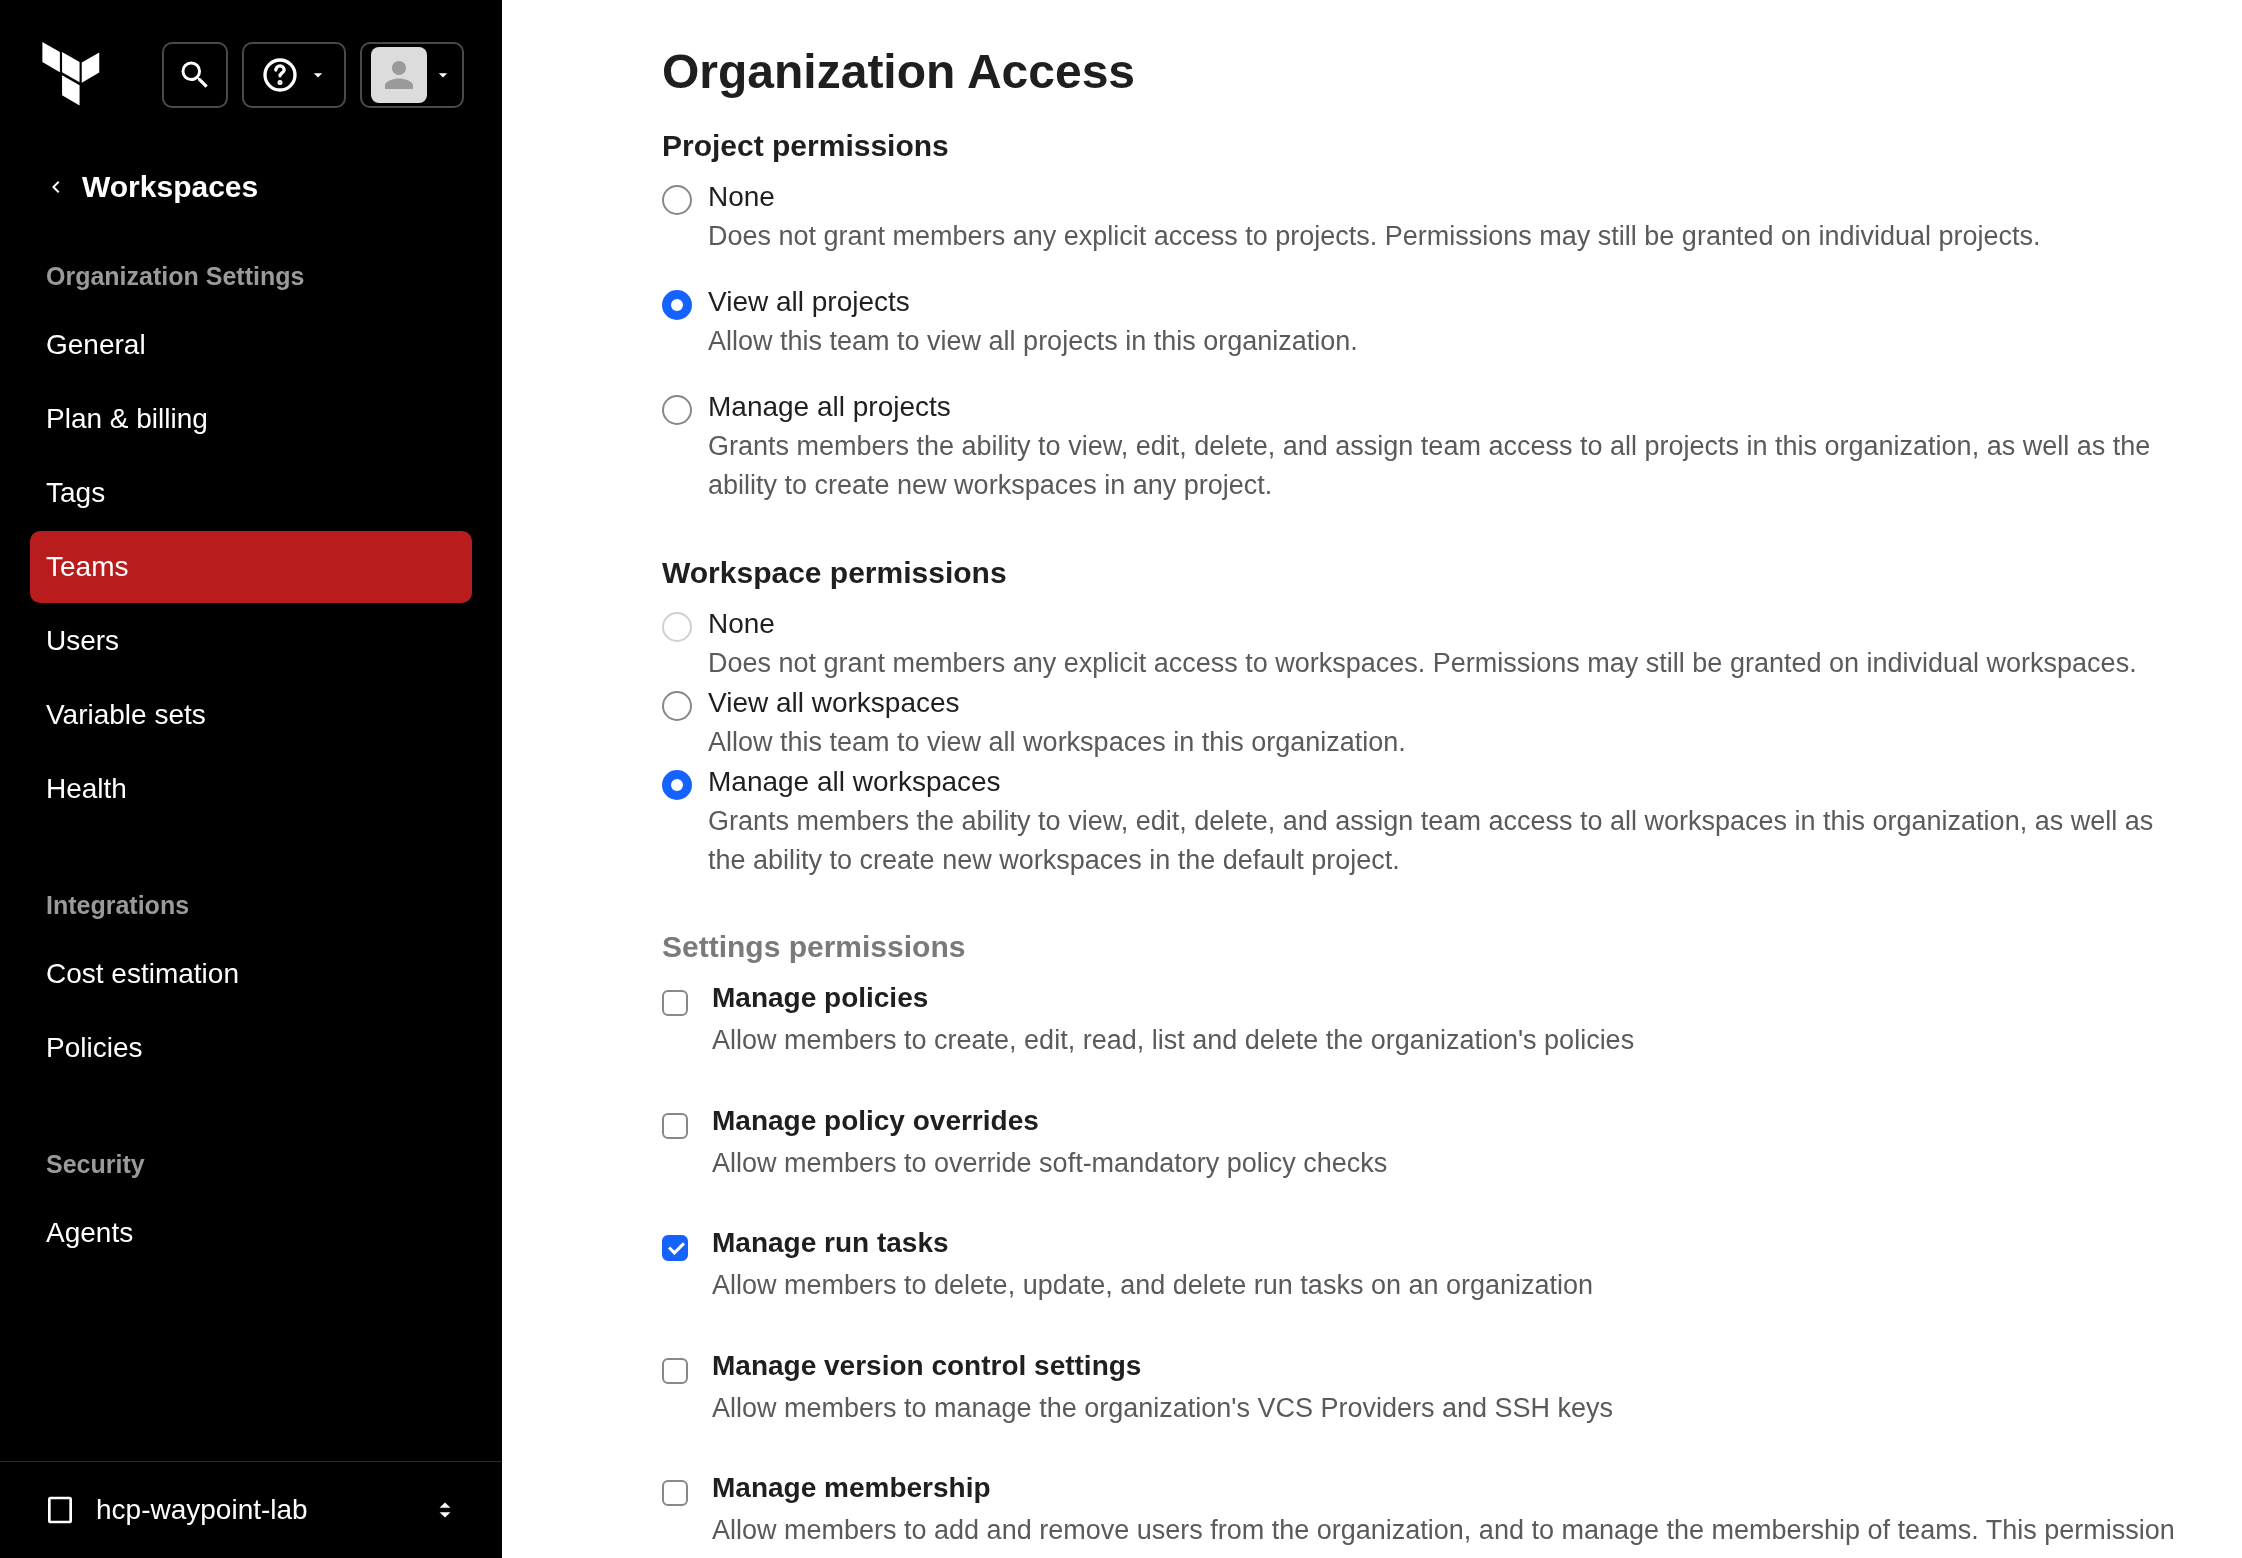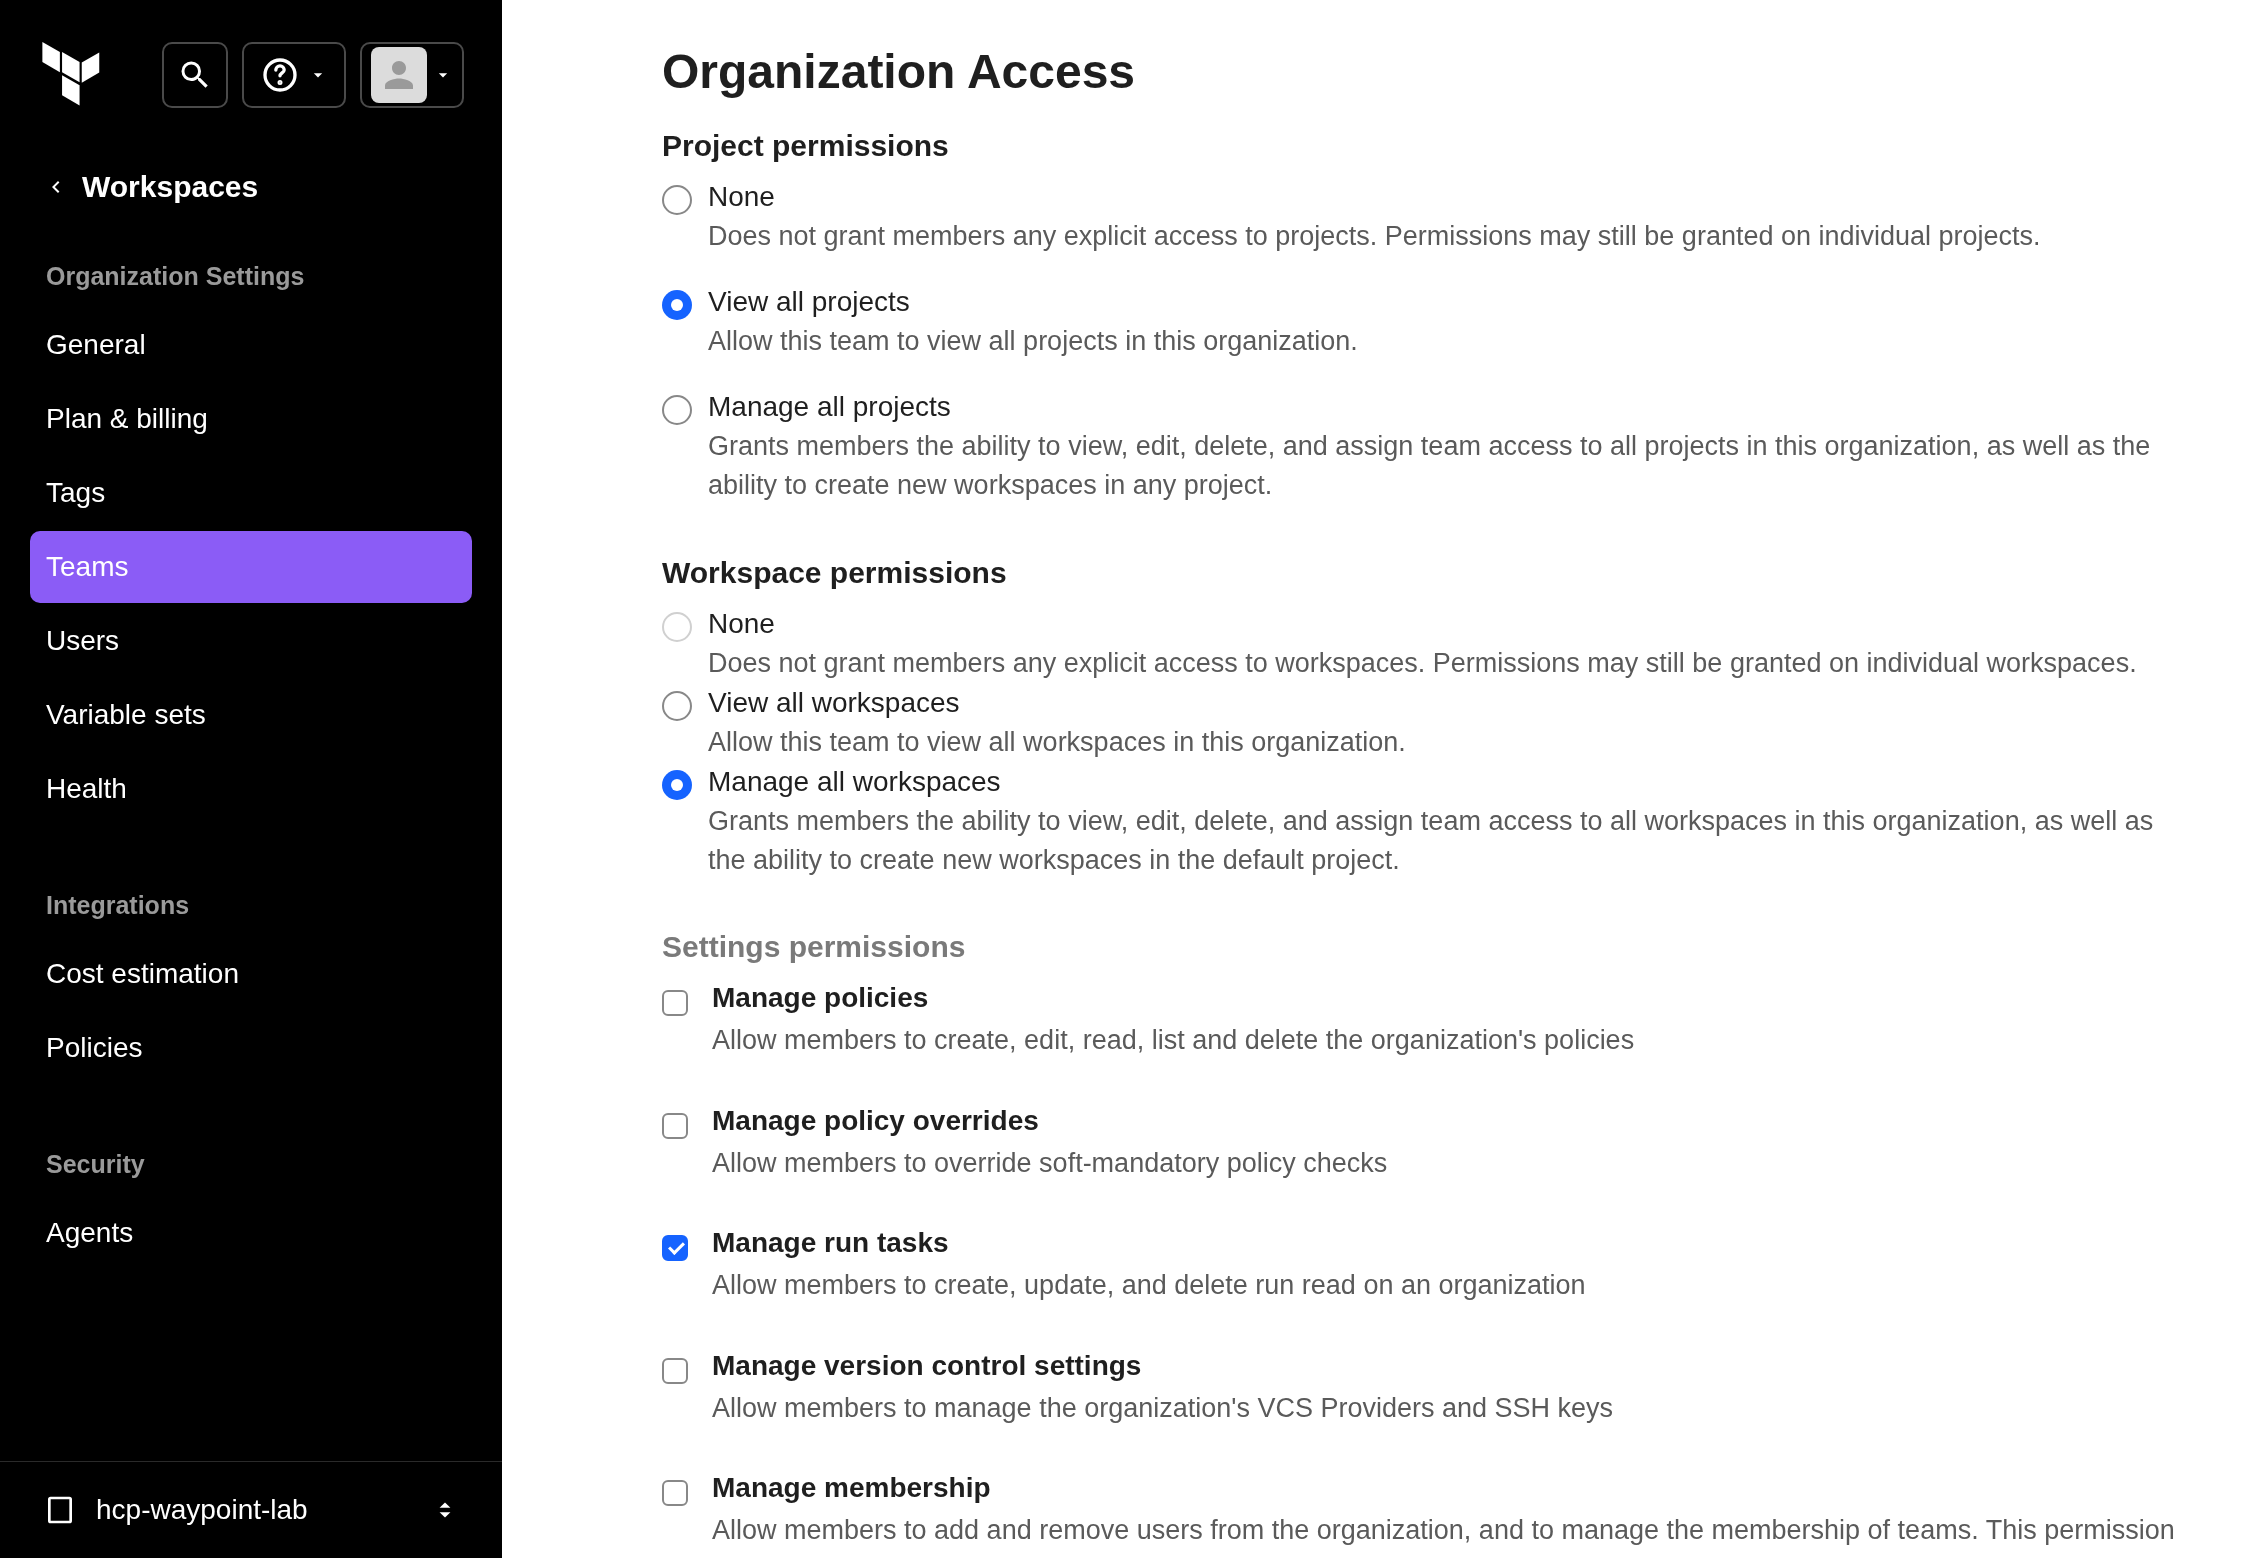--- a/index.html
+++ b/index.html
@@ -119,21 +119,21 @@
 .nav-item {
   display: block;
   padding: 20px 16px;
   font-size: 28px;
   font-weight: 500;
   color: #fff;
   border-radius: 10px;
   cursor: pointer;
   margin-bottom: 2px;
 }
-.nav-item.active { background: #8b5cf6; }
+.nav-item.active { background: #b91c1c; }
 .nav-section-gap { height: 46px; }
 
 .sidebar-footer {
   border-top: 1px solid #2a2a2a;
   padding: 32px 44px;
   display: flex;
   align-items: center;
   gap: 20px;
   font-size: 28px;
   font-weight: 500;
@@ -428,21 +428,21 @@
         <div class="checkbox-body">
           <div class="checkbox-label">Manage policy overrides</div>
           <div class="checkbox-desc">Allow members to override soft-mandatory policy checks</div>
         </div>
       </div>
 
       <div class="checkbox-option">
         <div class="checkbox checked"></div>
         <div class="checkbox-body">
           <div class="checkbox-label">Manage run tasks</div>
-          <div class="checkbox-desc">Allow members to create, update, and delete run read on an organization</div>
+          <div class="checkbox-desc">Allow members to delete, update, and delete run tasks on an organization</div>
         </div>
       </div>
 
       <div class="checkbox-option">
         <div class="checkbox"></div>
         <div class="checkbox-body">
           <div class="checkbox-label">Manage version control settings</div>
           <div class="checkbox-desc">Allow members to manage the organization's VCS Providers and SSH keys</div>
         </div>
       </div>

